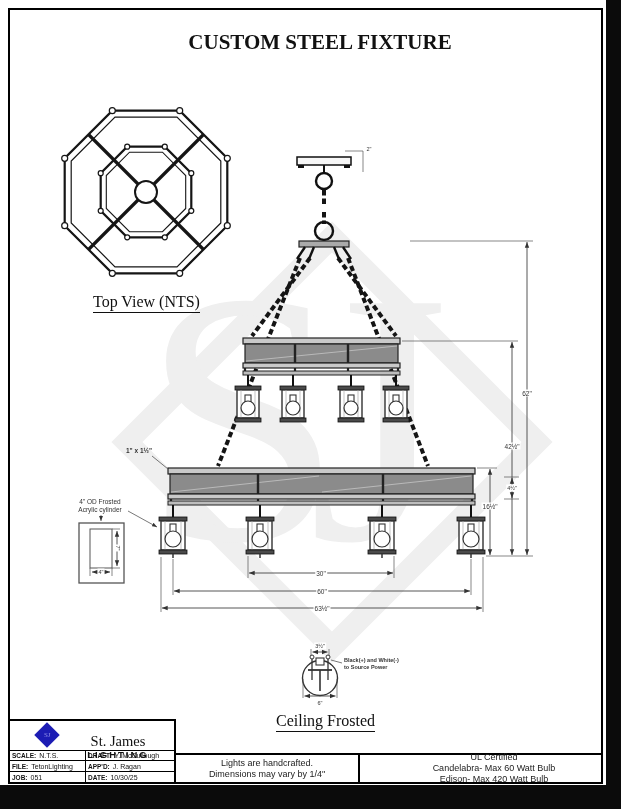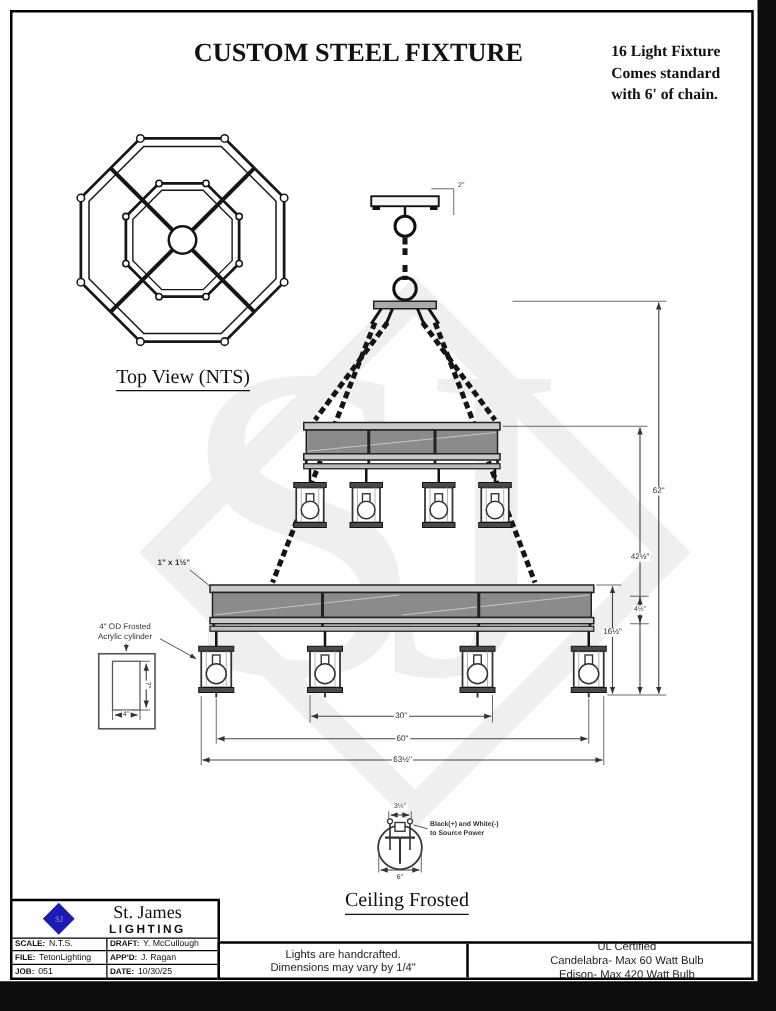--- a/index.html
+++ b/index.html
@@ -11,21 +11,21 @@
 
   
   .wm-diamond{position:absolute;left:176px;top:286px;width:268px;height:268px;
     border:22px solid #efefef;transform:rotate(45deg);z-index:0;}
   .wm-text{position:absolute;left:142px;top:238px;z-index:0;
     font-family:"Liberation Serif",serif;font-size:360px;line-height:1;color:#efefef;letter-spacing:-34px;}
 
   svg.art{position:absolute;left:0;top:0;z-index:1;}
 
   
-  .title{position:absolute;left:155px;top:31px;width:330px;text-align:left;z-index:2;
+  .title{position:absolute;left:155px;top:31px;width:330px;text-align:center;z-index:2;
     font-family:"Liberation Serif",serif;font-weight:bold;font-size:21px;line-height:23px;}
   .hnote{position:absolute;left:489px;top:33px;width:112px;z-index:2;
     font-family:"Liberation Serif",serif;font-weight:bold;font-size:12.5px;line-height:17px;}
 
   .viewlabel{position:absolute;z-index:2;font-family:"Liberation Serif",serif;font-size:16px;
     color:#101010;border-bottom:1.2px solid #101010;padding-bottom:1px;white-space:nowrap;}
 
   .dim{position:absolute;transform:translate(-50%,-50%);z-index:2;background:#fff;
     font-size:6.5px;color:#333;padding:0 1px;white-space:nowrap;line-height:7px;}
   .dim.tiny{font-size:5.5px;}
@@ -35,36 +35,36 @@
   .ann.micro{font-size:5.5px;line-height:6.5px;}
 
   
   .tblock{position:absolute;left:8px;top:719px;width:168px;height:65px;z-index:4;
     border:2px solid #000;box-sizing:border-box;background:#fff;display:flex;flex-direction:column;}
   .tb-logo-row{height:30px;position:relative;}
   .tb-diamond{position:absolute;left:28px;top:5px;width:18px;height:18px;transform:rotate(45deg);
     display:flex;align-items:center;justify-content:center;}
   .tb-diamond-inner{width:100%;height:100%;display:flex;align-items:center;justify-content:center;}
   .tb-logo-sj{transform:rotate(-45deg);font-family:"Liberation Serif",serif;font-size:7px;color:#8f8fe8;}
-  .tb-company{position:absolute;left:52px;top:1px;width:112px;text-align:center;}
+  .tb-company{position:absolute;left:52px;top:12px;width:112px;text-align:center;}
   .tb-company .name{font-family:"Liberation Serif",serif;font-size:14.5px;line-height:16px;}
   .tb-company .sub{font-weight:bold;font-size:9.5px;letter-spacing:2px;line-height:11px;}
   .tb-row{height:10.3px;border-top:1.5px solid #000;display:flex;align-items:center;font-size:7px;}
   .tb-cell-l{width:76px;border-right:1.5px solid #000;height:100%;display:flex;align-items:center;
     padding-left:2px;gap:3px;box-sizing:border-box;}
   .tb-cell-r{flex:1;height:100%;display:flex;align-items:center;padding-left:2px;gap:3px;}
   .tb-k{font-weight:bold;font-size:6.5px;}
   .tb-v{font-size:7px;}
 
   
   .fstrip{position:absolute;left:174px;top:753px;width:429px;height:31px;z-index:4;
     border:2px solid #000;box-sizing:border-box;background:#fff;display:flex;}
   .fcell{display:flex;flex-direction:column;align-items:center;justify-content:center;
     font-size:9px;line-height:11px;color:#222;text-align:center;}
-  .fcell.mid{width:199px;border-right:2px solid #000;box-sizing:border-box;}
+  .fcell.mid{width:184px;border-right:2px solid #000;box-sizing:border-box;}
   .fcell.right{flex:1;margin-left:27px;}
 </style>
 </head>
 <body>
 
 <div class="page">
 
   <div class="wm-diamond"></div>
   <div class="wm-text">SJ</div>
 
@@ -318,25 +318,20 @@
         <line x1="337" y1="679" x2="337" y2="698"></line>
       </g>
       <line x1="312.5" y1="652" x2="327.5" y2="652" stroke="#444" stroke-width="0.9" marker-start="url(#arw)" marker-end="url(#arw)"></line>
       <line x1="304.5" y1="696" x2="335.5" y2="696" stroke="#444" stroke-width="0.9" marker-start="url(#arw)" marker-end="url(#arw)"></line>
     </g>
   </svg>
 
   <div class="title">
     <div>CUSTOM STEEL FIXTURE</div>
   </div>
-  <div class="hnote">
-    <div>16 Light Fixture</div>
-    <div>Comes standard</div>
-    <div>with 6' of chain.</div>
-  </div>
 
   <div class="viewlabel" style="left:93px;top:293px;">Top View (NTS)</div>
   <div class="viewlabel" style="left:276px;top:712px;">Ceiling Frosted</div>
 
   <div class="dim" style="left:527px;top:393px;">62"</div>
   <div class="dim" style="left:512px;top:446px;">42½"</div>
   <div class="dim" style="left:490px;top:506px;">16½"</div>
   <div class="dim tiny" style="left:512px;top:488px;">4½"</div>
   <div class="dim tiny" style="left:369px;top:149px;">2"</div>
   <div class="dim" style="left:321px;top:573px;">30"</div>

